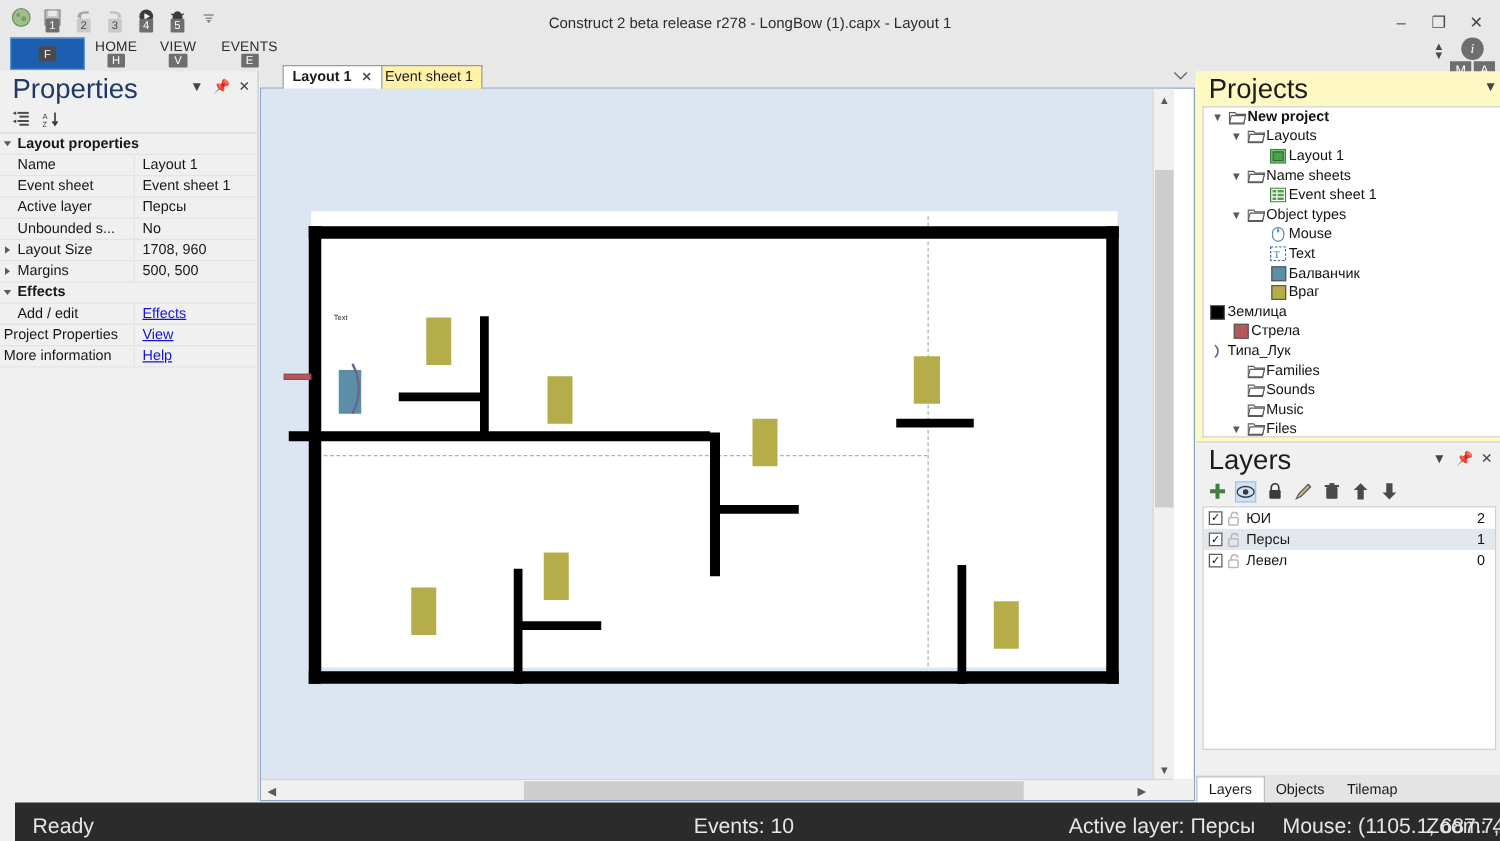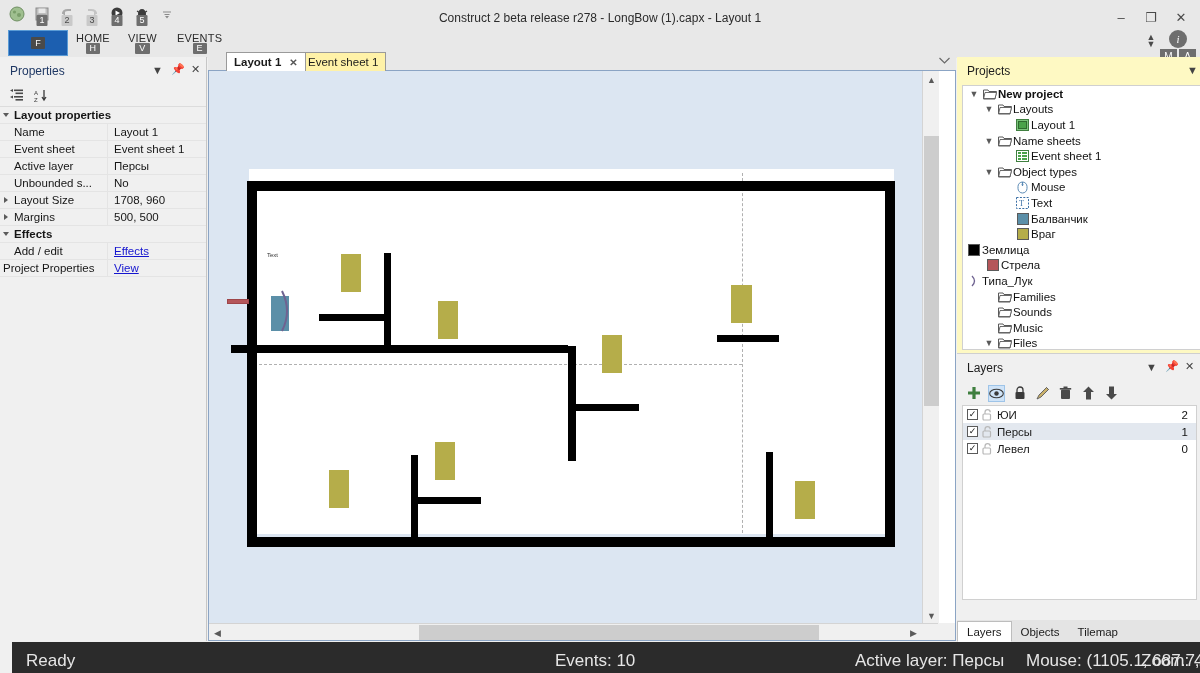--- a/index.html
+++ b/index.html
@@ -77,21 +77,21 @@
 
   
   .props {
     position: absolute; left: 0; top: 57px; width: 207px; height: 584px;
     background: #f0f0f0; border-right: 1px solid #c6c6c6;
   }
   .panel-hdr {
     position: relative; height: 28px; padding-left: 10px;
     display: flex; align-items: center;
   }
-  .panel-title { font-size: 12px; color: #1f3864; font-weight: 400; }
+  .panel-title { font-size: 22px; color: #1f3864; font-weight: 400; }
   .panel-title.dark { color: #1c1c1c; }
   .hdr-btns { position: absolute; right: 5px; top: 6px; display: flex; gap: 8px; align-items: center; }
   .hdr-btn { color: #444; font-size: 11px; width: 11px; text-align: center; }
   .props-tools {
     height: 22px; display: flex; align-items: center; gap: 8px; padding-left: 9px;
     border-bottom: 1px solid #dcdcdc;
   }
   .ptool { width: 16px; height: 16px; display:flex; align-items:center; justify-content:center; }
 
   .prow {
@@ -387,20 +387,24 @@
     </div>
     <div class="prow">
       <span class="tw"></span>
       <span class="pname">Add / edit</span>
       <span class="pval"><a class="lnk">Effects</a></span>
     </div>
 
     <div class="prow nolabel">
       <span class="pname">Project Properties</span>
       <span class="pval"><a class="lnk">View</a></span>
+    </div>
+    <div class="prow nolabel">
+      <span class="pname">More information</span>
+      <span class="pval"><a class="lnk">Help</a></span>
     </div>
   </div>
 
   <div class="center">
     <div class="tabstrip">
       <div class="ltab active">
         <span>Layout 1</span>
         <span class="tab-x">✕</span>
       </div>
       <div class="ltab evt">

